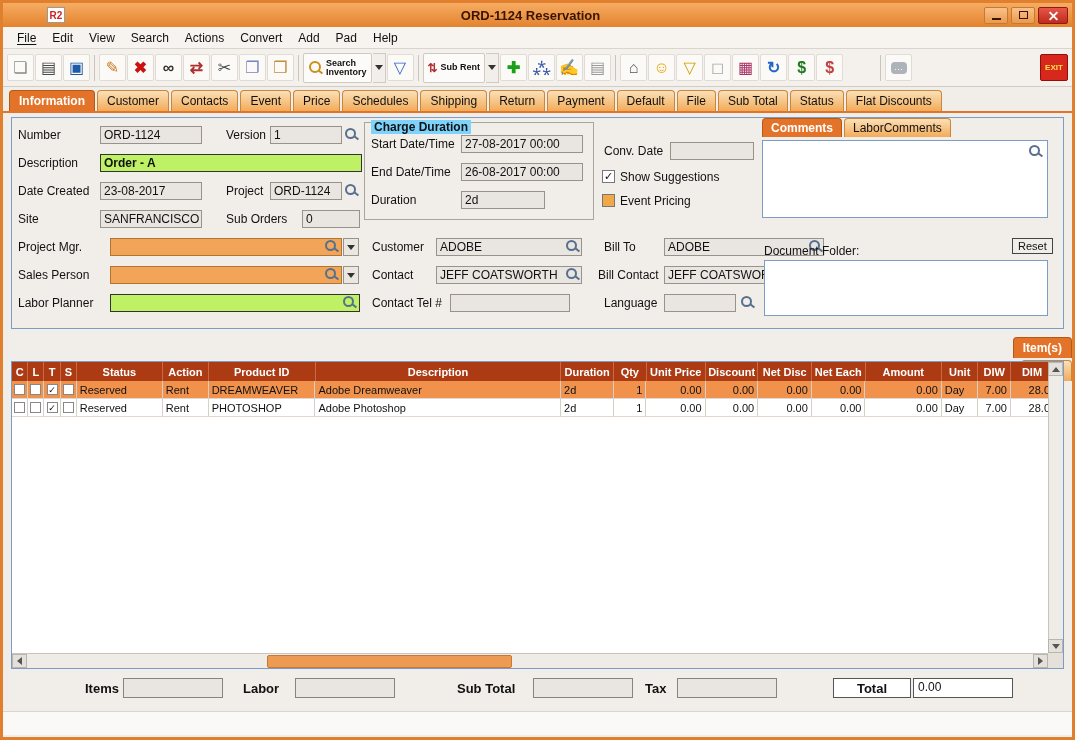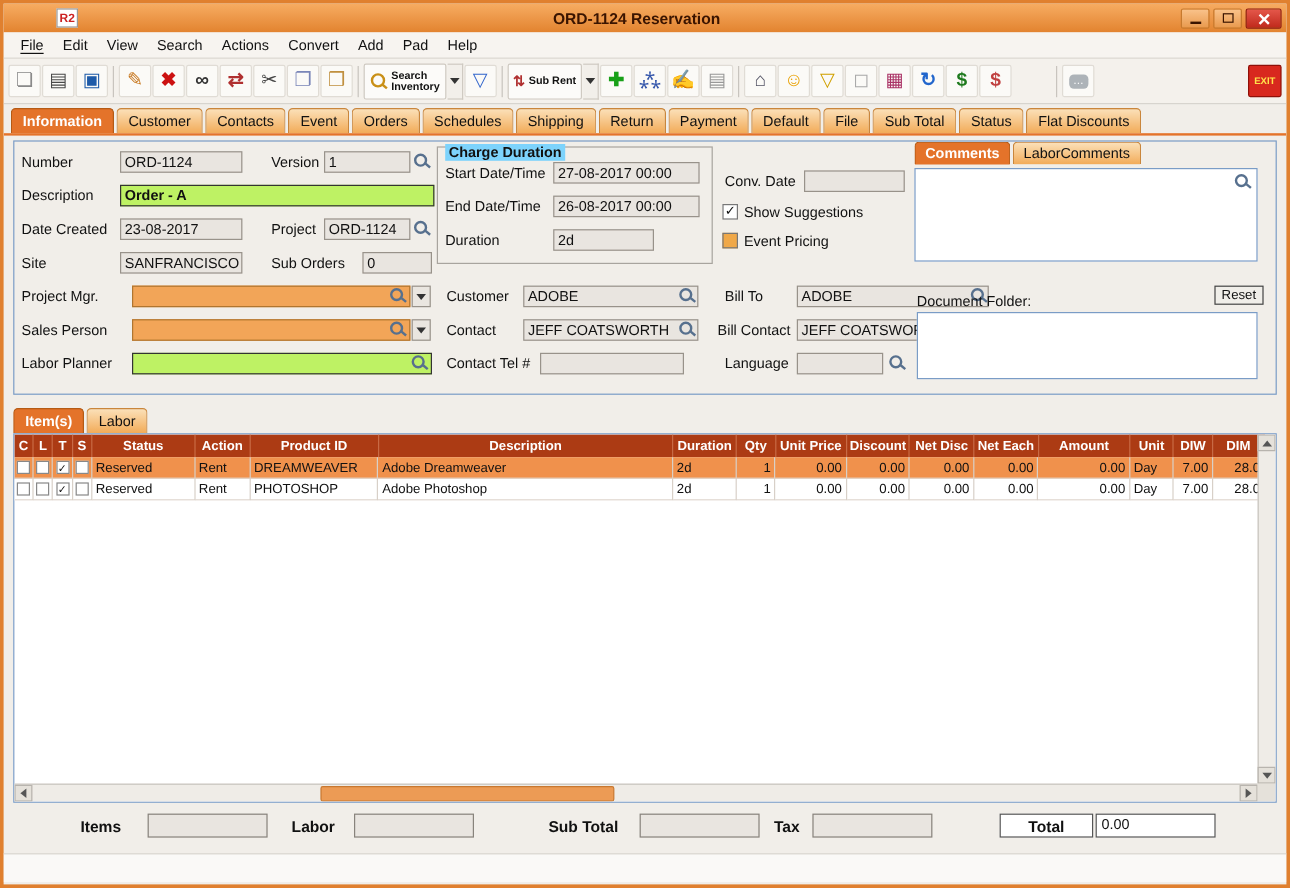--- a/index.html
+++ b/index.html
@@ -67,21 +67,21 @@
   .groupbox{position:absolute;left:352px;top:4px;width:230px;height:98px;border:1px solid #A8A49E;}
   .groupbox-title{position:absolute;top:-3px;left:6px;background:#7dd3fc;padding:0 3px;font-weight:bold;}
   .chk{position:absolute;width:13px;height:13px;background:#fff;border:1px solid #777;font-size:11px;line-height:11px;text-align:center;color:#111;}
   .chk.orange{background:#F0A848;}
   .subtabs{position:absolute;display:flex;gap:2px;align-items:flex-end;}
   .subtab{padding:2px 8px;background:linear-gradient(#FBE0B8,#F2AB58);border:1px solid #C9863C;border-bottom:none;border-radius:4px 4px 0 0;font-size:12px;}
   .subtab.active{background:#E4732A;color:#fff;font-weight:bold;border-color:#B55A14;}
   .bigbox{position:absolute;background:#fff;border:1px solid #7A9CC6;}
   .btn-reset{position:absolute;height:16px;padding:0 5px;background:#F0EEE9;border:1px solid #444;font-size:11px;line-height:14px;}
   
-  .itemtabs{height:24px;display:flex;align-items:flex-end;gap:2px;padding-left:8px;margin-top:8px;}
+  .itemtabs{height:24px;display:flex;align-items:flex-end;gap:2px;padding-left:8px;margin-top:8px;flex-direction:column;}
   .grid-panel{margin:0 8px;border:1px solid #7A9CC6;background:#fff;position:relative;height:308px;overflow:hidden;}
   .ghead{display:flex;height:19px;background:#AC3B14;color:#fff;font-weight:bold;font-size:11px;width:1042px;}
   .ghead .gc{border-right:1px solid #C86A45;display:flex;align-items:center;justify-content:center;padding:0 2px;overflow:hidden;white-space:nowrap;}
   .grow{display:flex;height:18px;width:1042px;font-size:11px;}
   .grow .gc{border-right:1px solid #D8D0C8;border-bottom:1px solid #E0D8D0;padding:1px 3px;overflow:hidden;white-space:nowrap;display:flex;align-items:center;}
   .grow.r0{background:#F0914C;}
   .grow.r1{background:#FFFFFF;}
   .gc.num{justify-content:flex-end;}
   .c-cb{width:17px;justify-content:center;padding:0 !important;}
   .gcb{width:11px;height:11px;background:#fff;border:1px solid #888;font-size:9px;line-height:10px;text-align:center;}
@@ -234,21 +234,21 @@
         <span class="bubble">…</span>
       </div>
     <div class="exit-btn">EXIT</div>
   </div>
 
   <div class="tabrow">
     <div class="tab active">Information</div>
     <div class="tab">Customer</div>
     <div class="tab">Contacts</div>
     <div class="tab">Event</div>
-    <div class="tab">Orders</div>
+    <div class="tab">Price</div>
     <div class="tab">Schedules</div>
     <div class="tab">Shipping</div>
     <div class="tab">Return</div>
     <div class="tab">Payment</div>
     <div class="tab">Default</div>
     <div class="tab">File</div>
     <div class="tab">Sub Total</div>
     <div class="tab">Status</div>
     <div class="tab">Flat Discounts</div>
   </div>
@@ -441,21 +441,21 @@
         </div>
       <div class="hthumb"></div>
       <div class="sbtn" style="right:0;top:0;">
           <span class="tri-rt"></span>
         </div>
     </div>
     <div class="corner"></div>
   </div>
 
   <div class="totals">
-    <span class="tlab" style="left:56px;text-align:center;">Items</span>
+    <span class="tlab" style="left:74px;text-align:center;">Items</span>
     <div class="tfld" style="left:112px;"></div>
     <span class="tlab" style="left:232px;">Labor</span>
     <div class="tfld" style="left:284px;"></div>
     <span class="tlab" style="left:446px;">Sub Total</span>
     <div class="tfld" style="left:522px;"></div>
     <span class="tlab" style="left:634px;">Tax</span>
     <div class="tfld" style="left:666px;"></div>
     <div class="tlabbox" style="left:822px;width:78px;">Total</div>
     <div class="tfld white" style="left:902px;">0.00</div>
   </div>

